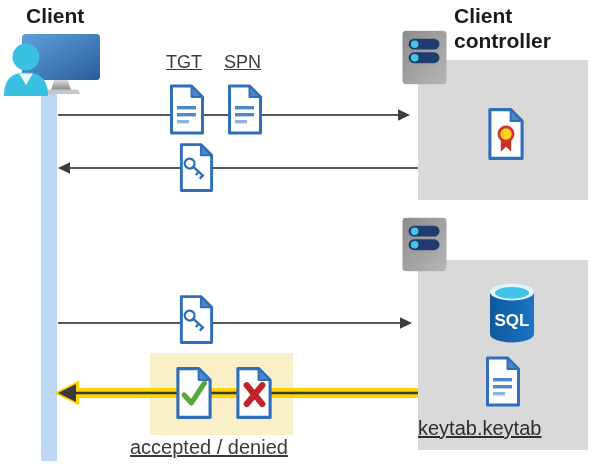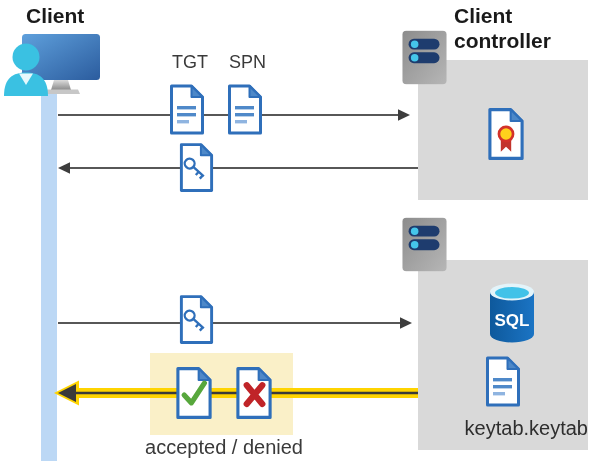--- a/index.html
+++ b/index.html
@@ -4,21 +4,21 @@
 <style>
   html,body{margin:0;padding:0;background:#fff;}
   #canvas{
     position:relative;width:600px;height:468px;background:#fff;overflow:hidden;
     font-family:"Liberation Sans",sans-serif;
     border-radius:8px;
   }
   .abs{position:absolute;}
   .title{font-weight:bold;font-size:21px;color:#1a1a1a;line-height:25px;}
   .lbl{font-size:18px;color:#3a3a3a;}
-  .ctr{text-align:right;}
+  .ctr{text-align:left;text-decoration:underline;}
   #client-label{left:26px;top:3px;}
   #client-icon{left:2px;top:26px;width:102px;height:70px;z-index:3;}
   #lifeline{left:41px;top:92px;width:16px;height:369px;background:#BCD8F5;z-index:1;}
   #dc-box{left:418px;top:60px;width:170px;height:140px;background:#D9D9D9;z-index:0;}
   #dc-server-icon{left:402px;top:30px;width:45px;height:55px;z-index:2;}
   #dc-title{left:454px;top:3px;width:140px;z-index:2;}
   #cert-doc{left:485px;top:107px;width:42px;height:54px;z-index:2;}
   #linux-box{left:418px;top:260px;width:170px;height:190px;background:#D9D9D9;z-index:0;}
   #linux-server-icon{left:402px;top:217px;width:45px;height:55px;z-index:2;}
   #linux-title{left:454px;top:227px;width:140px;z-index:2;}
@@ -27,21 +27,21 @@
   #keytab-label{left:418px;top:417px;width:170px;font-size:20px;color:#2e2e2e;z-index:2;}
   #tgt-label{left:166px;top:52px;width:42px;}
   #spn-label{left:224px;top:52px;width:42px;}
   #tgt-doc{left:167px;top:83px;width:40px;height:53px;z-index:3;}
   #spn-doc{left:225px;top:83px;width:40px;height:53px;z-index:3;}
   #key-doc-1{left:177px;top:142px;width:39px;height:51px;z-index:3;}
   #key-doc-2{left:177px;top:294px;width:39px;height:51px;z-index:3;}
   #highlight-box{left:150px;top:353px;width:143px;height:82px;background:#FAF0C8;z-index:1;}
   #check-doc{left:173px;top:366px;width:42px;height:54px;z-index:3;}
   #cross-doc{left:233px;top:366px;width:42px;height:54px;z-index:3;}
-  #result-label{left:121px;top:436px;width:182px;font-size:20px;color:#3a3a3a;}
+  #result-label{left:130px;top:436px;width:182px;font-size:20px;color:#3a3a3a;}
   #arrow-layer{left:0;top:0;width:600px;height:468px;z-index:2;pointer-events:none;}
 </style>
 </head>
 <body>
 
 <div id="canvas">
 
   <svg width="0" height="0" style="position:absolute" aria-hidden="true">
     <defs>
       <linearGradient id="gradSrv" x1="0" y1="0" x2="1" y2="1">

